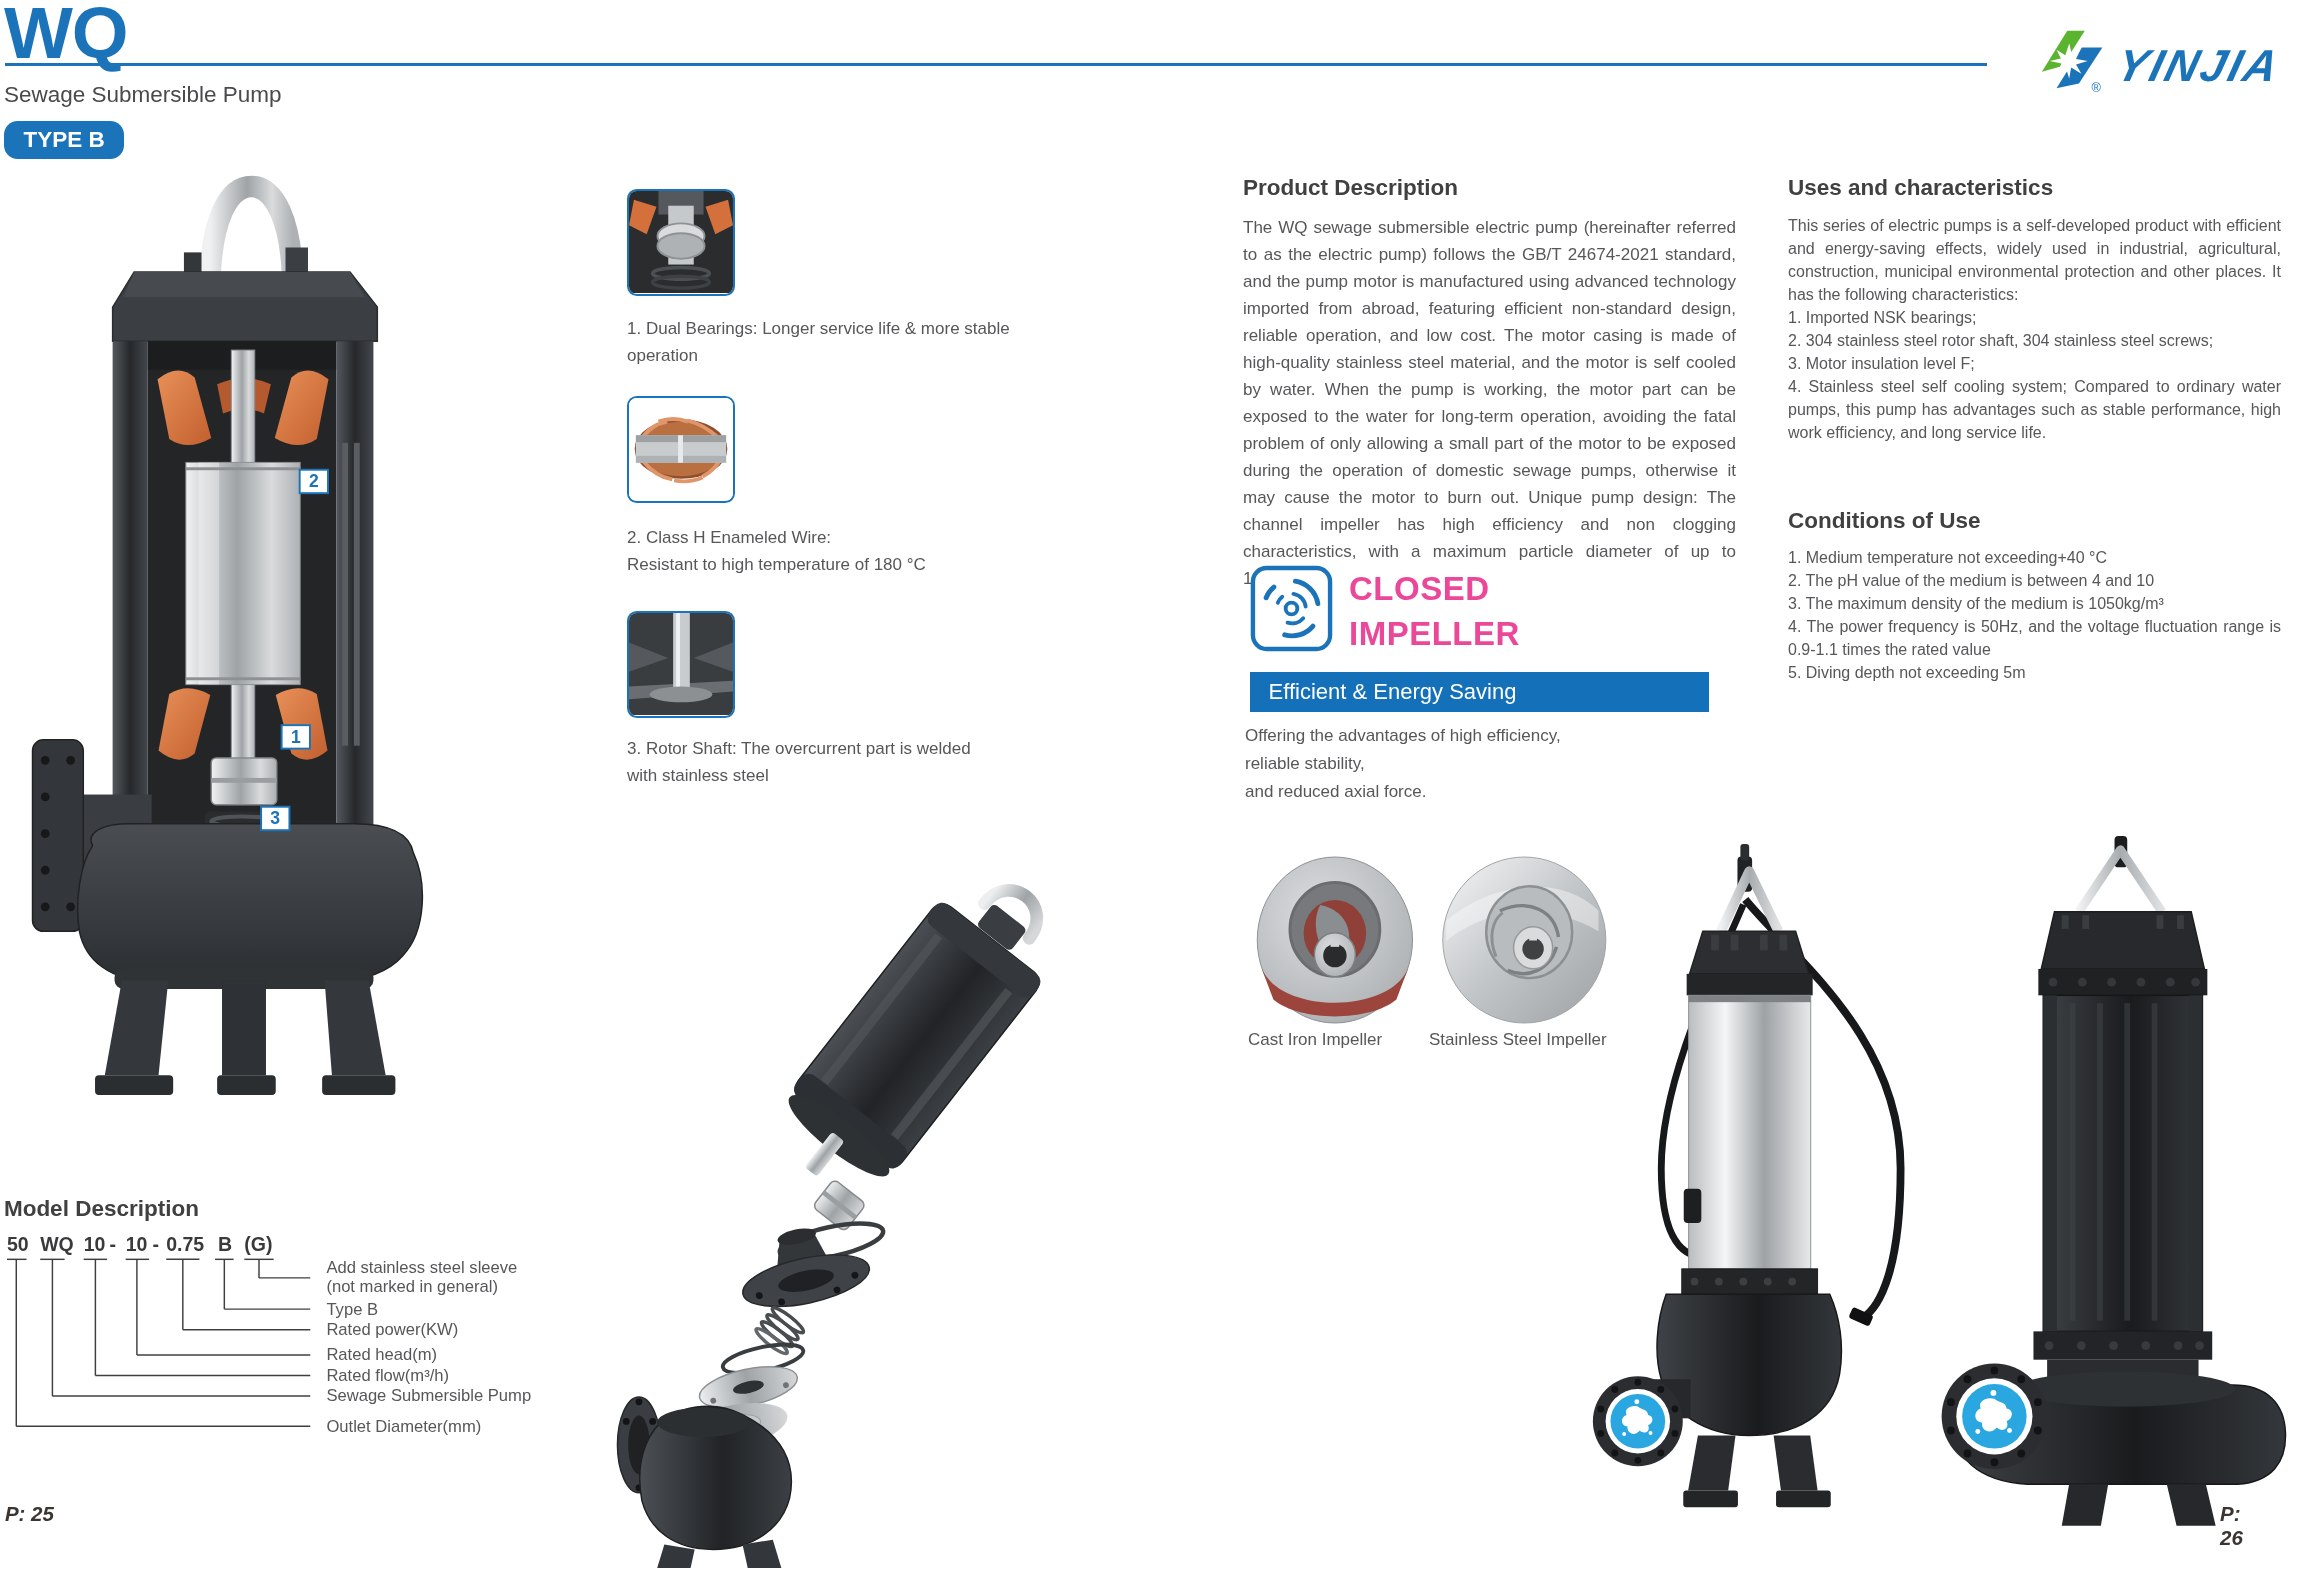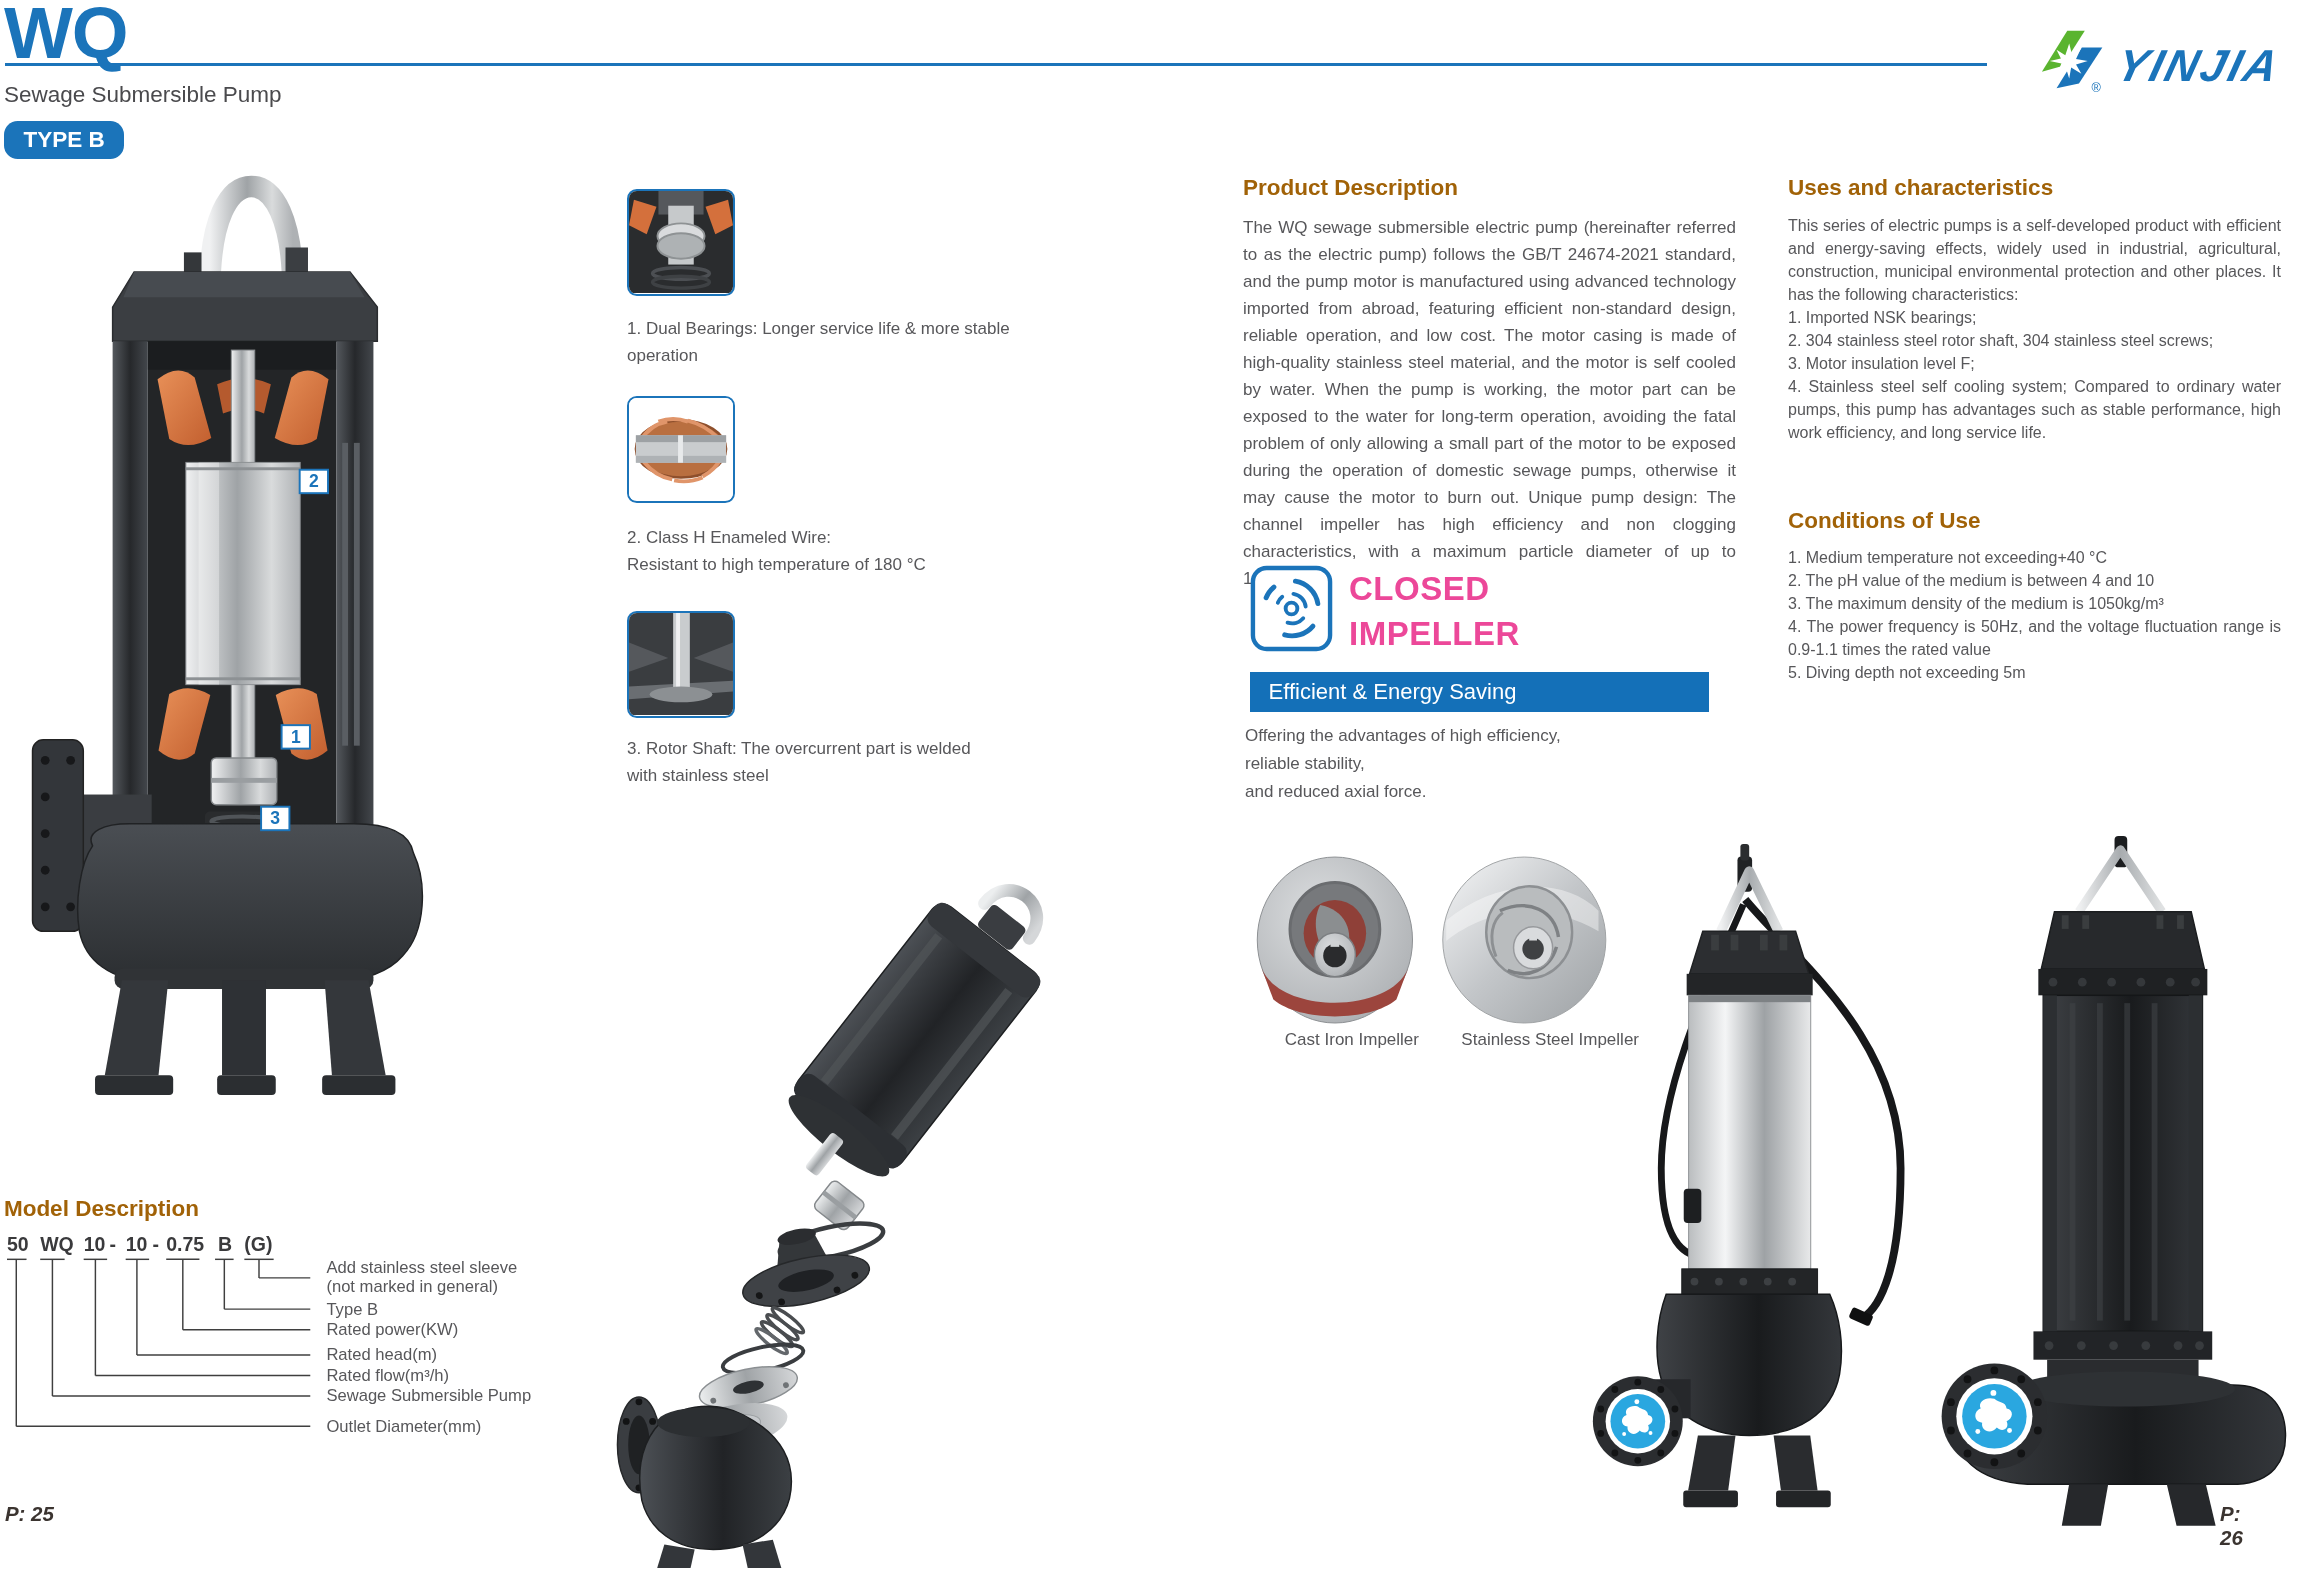--- a/index.html
+++ b/index.html
@@ -3,31 +3,31 @@
 <meta charset="utf-8">
 <style>
   html,body{margin:0;padding:0;background:#ffffff;}
   body{width:2319px;height:1573px;overflow:hidden;font-family:"Liberation Sans",sans-serif;}
   .abs{position:absolute;}
   #page{position:relative;width:2260px;height:1573px;background:#fff;}
   .series-title{font-size:73px;font-weight:bold;color:#1b74ba;line-height:1;letter-spacing:-1px;}
   .rule{background:#1b74ba;height:2.9px;}
   .subtitle{font-size:22.5px;color:#4a4a4d;}
   .badge{background:#1b74ba;color:#fff;font-size:22.5px;font-weight:bold;padding:5.9px 19.5px;border-radius:13.7px;display:inline-block;}
-  .h2{font-size:22.5px;font-weight:bold;color:#a16207;}
+  .h2{font-size:22.5px;font-weight:bold;color:#404040;}
   .body-l{font-size:17px;line-height:27px;color:#57575a;text-align:justify;}
   .body-r{font-size:16px;line-height:23px;color:#57575a;text-align:justify;}
   .pre{white-space:pre-line;}
   .caption{font-size:17px;line-height:27px;color:#57575a;}
   .thumb{border:2.4px solid #1b74ba;border-radius:9.8px;overflow:hidden;background:#fff;box-sizing:border-box;}
   .ci-text{font-size:33px;line-height:45px;font-weight:bold;color:#ec4899;letter-spacing:0.5px;text-align:right;}
   .bar{background:#1470b8;color:#fff;}
   .bar span{font-size:22px;line-height:40px;padding-left:18.6px;display:inline-block;}
   .tagline{font-size:17px;line-height:28px;color:#57575a;}
-  .imp-label{font-size:17px;color:#57575a;text-align:right;}
+  .imp-label{font-size:17px;color:#57575a;text-align:left;}
   .pageno{font-size:20.5px;font-weight:bold;color:#3b3430;font-style:italic;}
   svg text{font-family:"Liberation Sans",sans-serif;}
 </style>
 </head>
 <body>
 
 <div id="page">
 
   <div class="abs series-title" style="left:3.9px;top:-3.9px;">WQ</div>
   <div class="abs rule" style="left:4.9px;top:63px;width:1982px;"></div>

